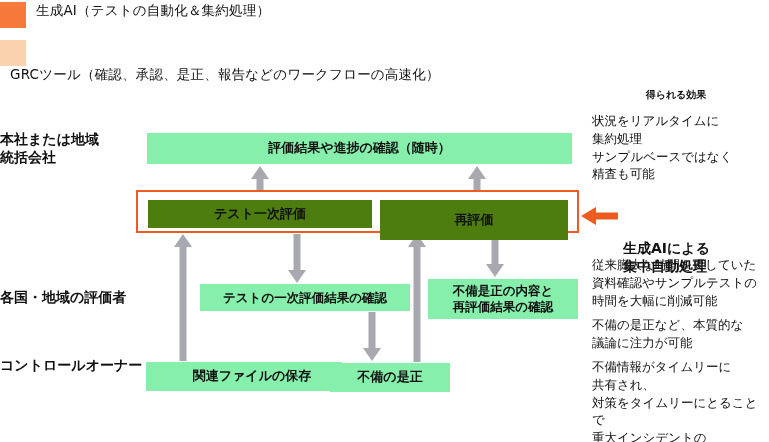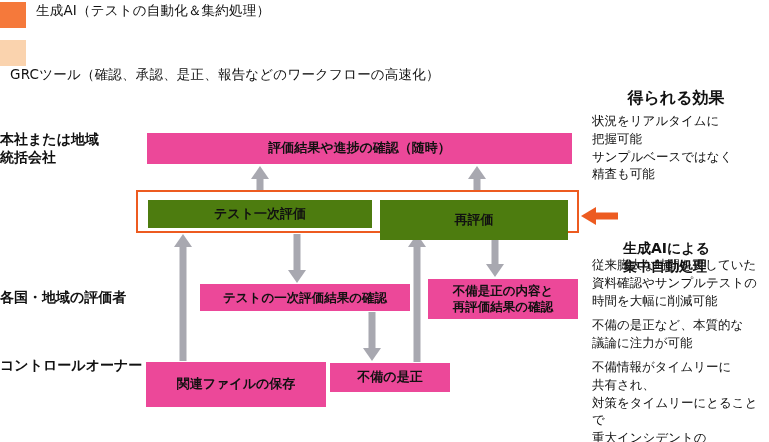--- a/index.html
+++ b/index.html
@@ -13,30 +13,30 @@
   .legend-swatch.orange{background:#F5793B;}
   .legend-swatch.peach{background:#FAD3AE;}
   .legend-label{margin-left:10px;font-size:13.5px;font-weight:500;letter-spacing:0.2px;}
 
   
   .row-label{position:absolute;left:0;font-weight:bold;font-size:14px;line-height:1.3;}
 
   
   .box{position:absolute;display:flex;align-items:center;justify-content:center;
        text-align:center;font-weight:bold;font-size:13px;line-height:1.25;}
-  .box.peach{background:#ec4899;}
+  .box.peach{background:#86efac;}
   .box.orange{background:#4d7c0f;}
   .ai-container{position:absolute;left:136px;top:190px;width:439px;height:39px;
        border:2px solid #ED5B20;background:#fff;}
 
   .callout-text{position:absolute;left:623px;top:203px;font-weight:bold;font-size:14px;line-height:1.3;margin-top:36px;}
 
   
   .effects-title{position:absolute;left:592px;top:88px;width:168px;text-align:center;
-       font-weight:bold;font-size:16px;}
+       font-weight:bold;font-size:10px;}
   .effect-block{position:absolute;left:592px;width:177px;font-size:12.5px;line-height:1.42;}
 
   svg.overlay{position:absolute;left:0;top:0;pointer-events:none;}
 </style>
 </head>
 <body>
 
 <div class="stage">
 
   <div class="legend-item" style="top:2px;">
@@ -100,29 +100,29 @@
 
   <div class="ai-container"></div>
 
   <div class="box orange" style="left:148px;top:200px;width:224px;height:28px;">テスト一次評価</div>
   <div class="box orange" style="left:380px;top:200px;width:188px;height:40px;">再評価</div>
 
   <div class="box peach" style="left:200px;top:284px;width:210px;height:27px;font-size:12.5px;">テストの一次評価結果の確認</div>
   <div class="box peach pre" style="left:428px;top:279px;width:150px;height:40px;font-size:12.5px;">不備是正の内容と
 再評価結果の確認</div>
 
-  <div class="box peach" style="left:146px;top:362px;width:180px;height:45px;">関連ファイルの保存</div>
+  <div class="box peach" style="left:146px;top:362px;width:180px;height:29px;padding-left:16px;">関連ファイルの保存</div>
   <div class="box peach" style="left:330px;top:363px;width:120px;height:29px;">不備の是正</div>
 
   <div class="callout-text pre">生成AIによる
 集中自動処理</div>
 
   <div class="effects-title">得られる効果</div>
   <div class="effect-block pre" style="top:112px;">状況をリアルタイムに
-把握可能
+集約処理
 サンプルベースではなく
 精査も可能</div>
   <div class="effect-block pre" style="top:256px;">従来膨大な時間を要していた
 資料確認やサンプルテストの
 時間を大幅に削減可能</div>
   <div class="effect-block pre" style="top:316px;">不備の是正など、本質的な
 議論に注力が可能</div>
   <div class="effect-block pre" style="top:358px;">不備情報がタイムリーに
 共有され、
 対策をタイムリーにとることで

